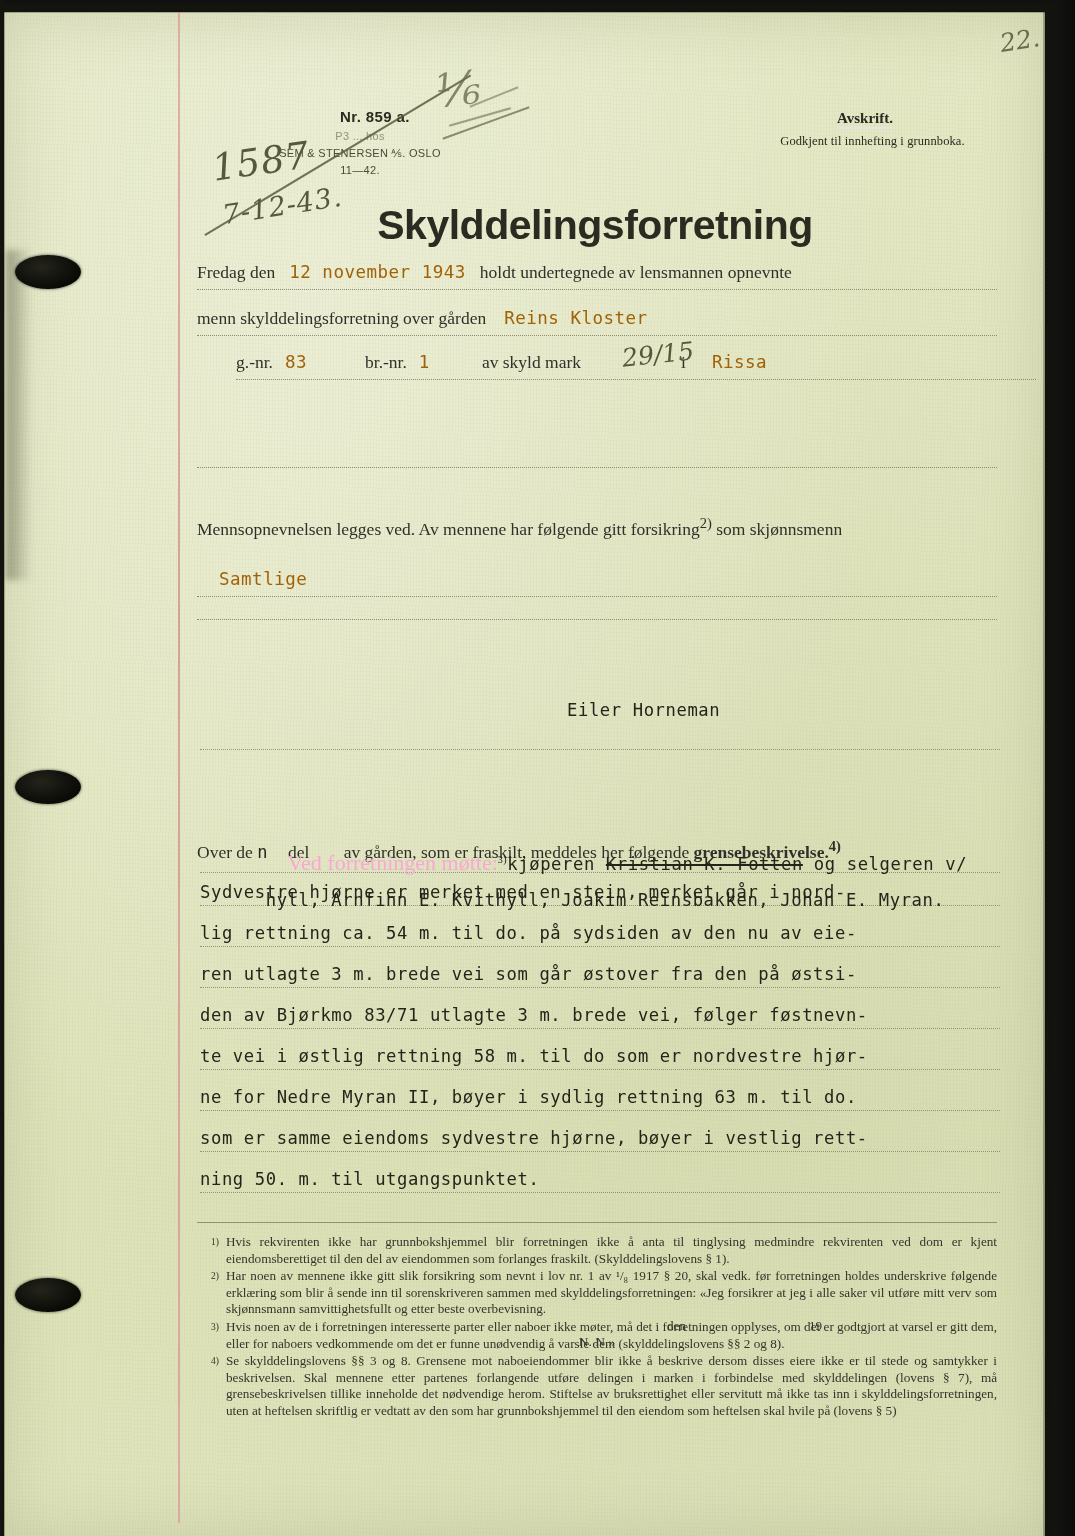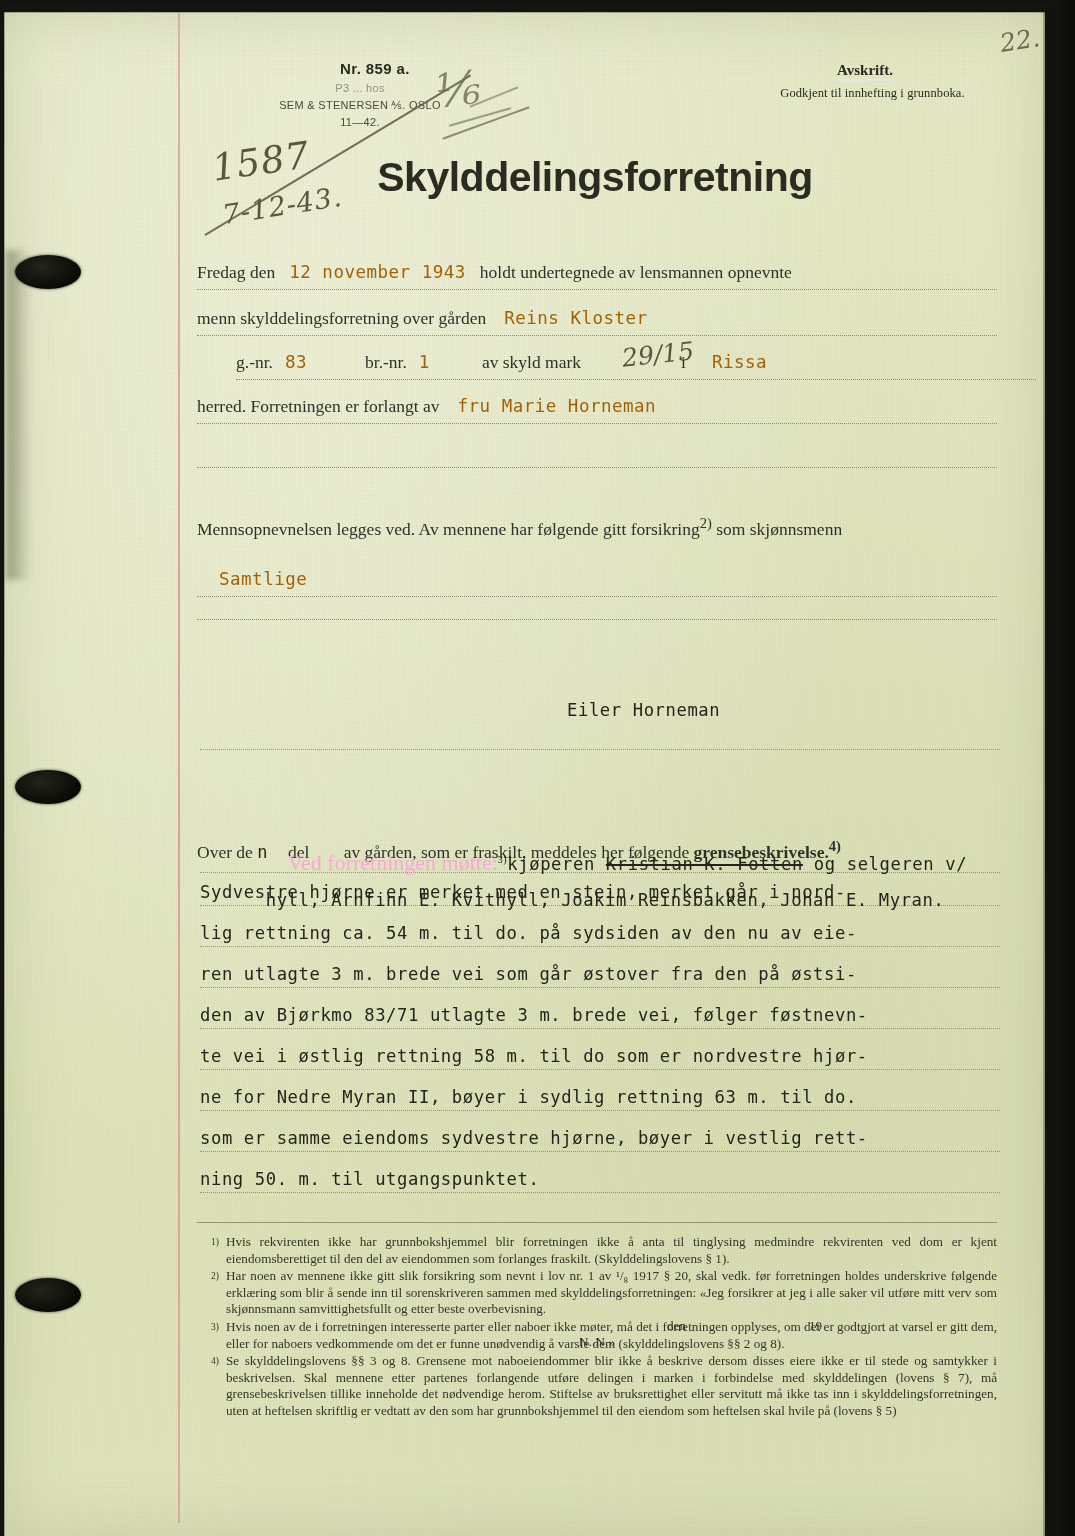--- a/index.html
+++ b/index.html
@@ -44,21 +44,21 @@
   
   .margin-rule{position:absolute;left:178px;top:13px;width:1.6px;height:1510px;
     background:linear-gradient(180deg,#d9a9a0,#cf9b92 40%,#d7a59c 100%);opacity:.88;}
 
   
   .hole{position:absolute;width:66px;height:34px;border-radius:50%;
     background:radial-gradient(ellipse at 40% 35%,#24241c 0%,#0a0a06 70%,#000 100%);
     box-shadow:0 0 3px rgba(0,0,0,.7);}
 
   
-  .t{position:absolute;color:#2a2a20;}
+  .t{position:absolute;color:#2a2a20;margin-top:48px;}
   .serif{font-family:"Liberation Serif",serif;}
   .mono{font-family:"DejaVu Sans Mono",monospace;color:#24241a;}
 
   .formnr{left:250px;top:60px;width:250px;text-align:center;
     font-family:"Liberation Sans",sans-serif;font-weight:bold;font-size:15px;letter-spacing:.4px;}
   .printer{left:195px;top:80px;width:330px;text-align:center;
     font-family:"Liberation Sans",sans-serif;font-size:11px;color:#4a4a38;line-height:1.55;letter-spacing:.3px;}
   .printer .faint{opacity:.55;}
 
   .avskrift{left:800px;top:62px;width:130px;text-align:center;
@@ -183,25 +183,20 @@
     <span class="lab">g.-nr.</span>
     <span class="fill" style="margin:0 8px">83</span>
     <span class="lab" style="margin-left:46px">br.-nr.</span>
     <span class="fill" style="margin:0 8px">1</span>
     <span class="lab" style="margin-left:40px">av skyld mark</span>
     <span class="lab" style="margin-left:96px">i</span>
     <span class="fill" style="margin-left:22px">Rissa</span>
   </div>
   <div class="hw hw-mark-val">29/15</div>
 
-  <div class="line" style="top:396px;">
-    <div class="rule"></div>
-    <span class="lab">herred.  Forretningen er forlangt av</span>
-    <span class="fill" style="margin-left:14px">fru Marie Horneman</span>
-  </div>
 
   <div class="line" style="top:440px;">
       <div class="rule"></div>
     </div>
 
   <div class="para" style="top:515px;">
     <span>Mennsopnevnelsen legges ved.  Av mennene har følgende gitt forsikring</span><sup>2)</sup><span> som skjønnsmenn</span>
   </div>
 
   <div class="line" style="top:555px;margin-top:14px;">

